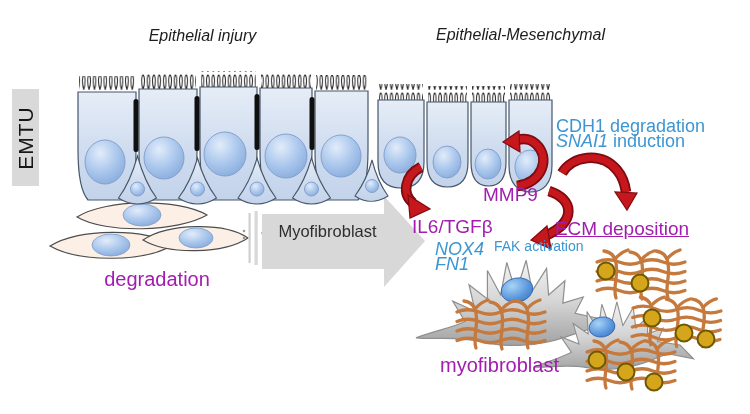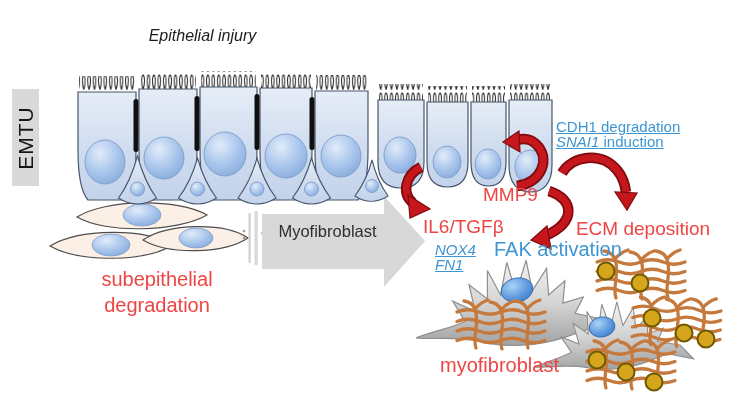--- a/index.html
+++ b/index.html
@@ -1,25 +1,25 @@
 <!DOCTYPE html>
 <html><head>
 <meta charset="utf-8">
 <style>
   html,body{margin:0;padding:0;background:#ffffff;}
   .stage{position:relative;width:750px;height:414px;background:#ffffff;overflow:hidden;
          font-family:"Liberation Sans",sans-serif;}
   .stage svg{position:absolute;left:0;top:0;}
-  .lbl{position:absolute;color:#ef4444;white-space:nowrap;}
+  .lbl{position:absolute;color:#a21caf;white-space:nowrap;}
   .center{text-align:center;}
   .title{font-size:16px;font-style:italic;color:#1d1d1d;}
   .black19{font-size:19px;}
   .black20{font-size:20px;}
-  .blue13{font-size:15px;color:#3d96d2;line-height:15px;text-decoration:underline;}
-  .blue14{font-size:20px;color:#3d96d2;}
+  .blue13{font-size:18px;color:#3d96d2;line-height:15px;}
+  .blue14{font-size:14px;color:#3d96d2;}
   .ital{font-style:italic;}
   .lh21{line-height:21px;}
   .lh26{line-height:26px;}
   .lh27{line-height:27px;}
   .emtu{position:absolute;left:12px;top:89px;width:27px;height:97px;background:#d9d9d9;
         display:flex;align-items:center;justify-content:center;}
   .emtu span{transform:rotate(-90deg);font-size:21px;letter-spacing:1px;color:#161616;white-space:nowrap;}
   .transition-text{font-size:16.5px;color:#2e2e2e;line-height:21px;}
 </style>
 </head>
@@ -196,45 +196,45 @@
   </g>
 </svg>
 
   <div class="emtu">
     <span>EMTU</span>
   </div>
 
   <div class="lbl title center" style="left:95px;top:27px;width:215px;">Epithelial injury</div>
 
   <div class="lbl title center lh21" style="left:403px;top:24px;width:235px;">
+    <span style="display:block">Epithelial-Mesenchymal</span>
   </div>
 
   <div class="lbl black20 center lh26" style="left:73px;top:266px;width:168px;">
-    <span style="display:block">subepithelial</span>
     <span style="display:block">degradation</span>
   </div>
 
   <div class="lbl transition-text center" style="left:265px;top:221px;width:125px;">
     <span style="display:block">Myofibroblast</span>
   </div>
 
   <div class="lbl black19" style="left:483px;top:184px;">MMP9</div>
 
-  <div class="lbl black19" style="left:412px;top:216px;margin-left:11px;">IL6/TGFβ</div>
+  <div class="lbl black19" style="left:412px;top:216px;">IL6/TGFβ</div>
 
   <div class="lbl blue13 ital" style="left:435px;top:242px;">
     <span style="display:block">NOX4</span>
     <span style="display:block">FN1</span>
   </div>
 
   <div class="lbl blue14" style="left:494px;top:238px;">FAK activation</div>
 
   <div class="lbl blue13" style="left:556px;top:119px;">
     <span style="display:block">CDH1 degradation</span>
     <span style="display:block"><span class="ital">SNAI1</span><span> induction</span></span>
   </div>
 
-  <div class="lbl black19 center lh27" style="left:574px;top:215px;width:138px;">
+  <div class="lbl black19 center lh27" style="left:553px;top:215px;width:138px;text-decoration:underline;">
     <span style="display:block">ECM deposition</span>
   </div>
 
   <div class="lbl black20" style="left:440px;top:354px;">myofibroblast</div>
 </div>
 
 </body></html>

